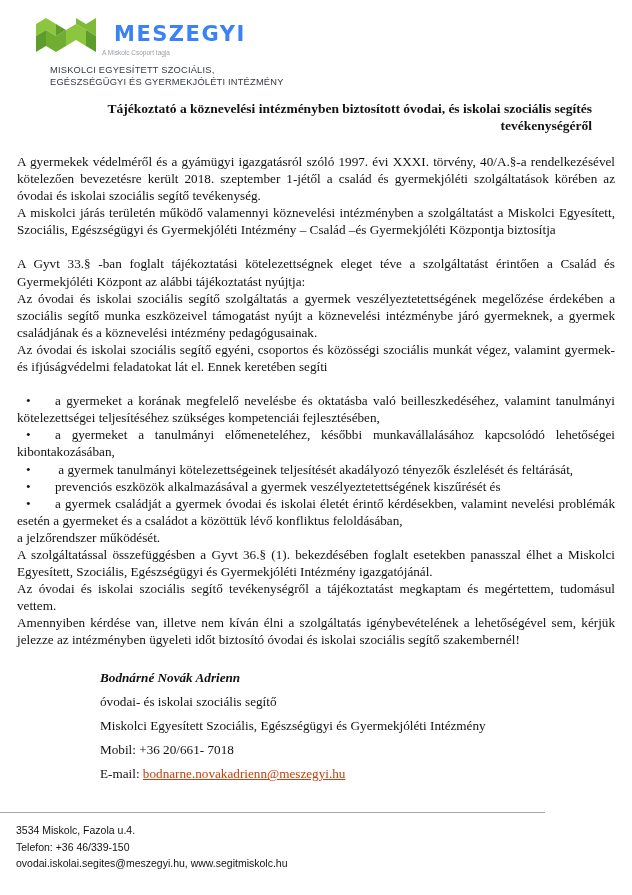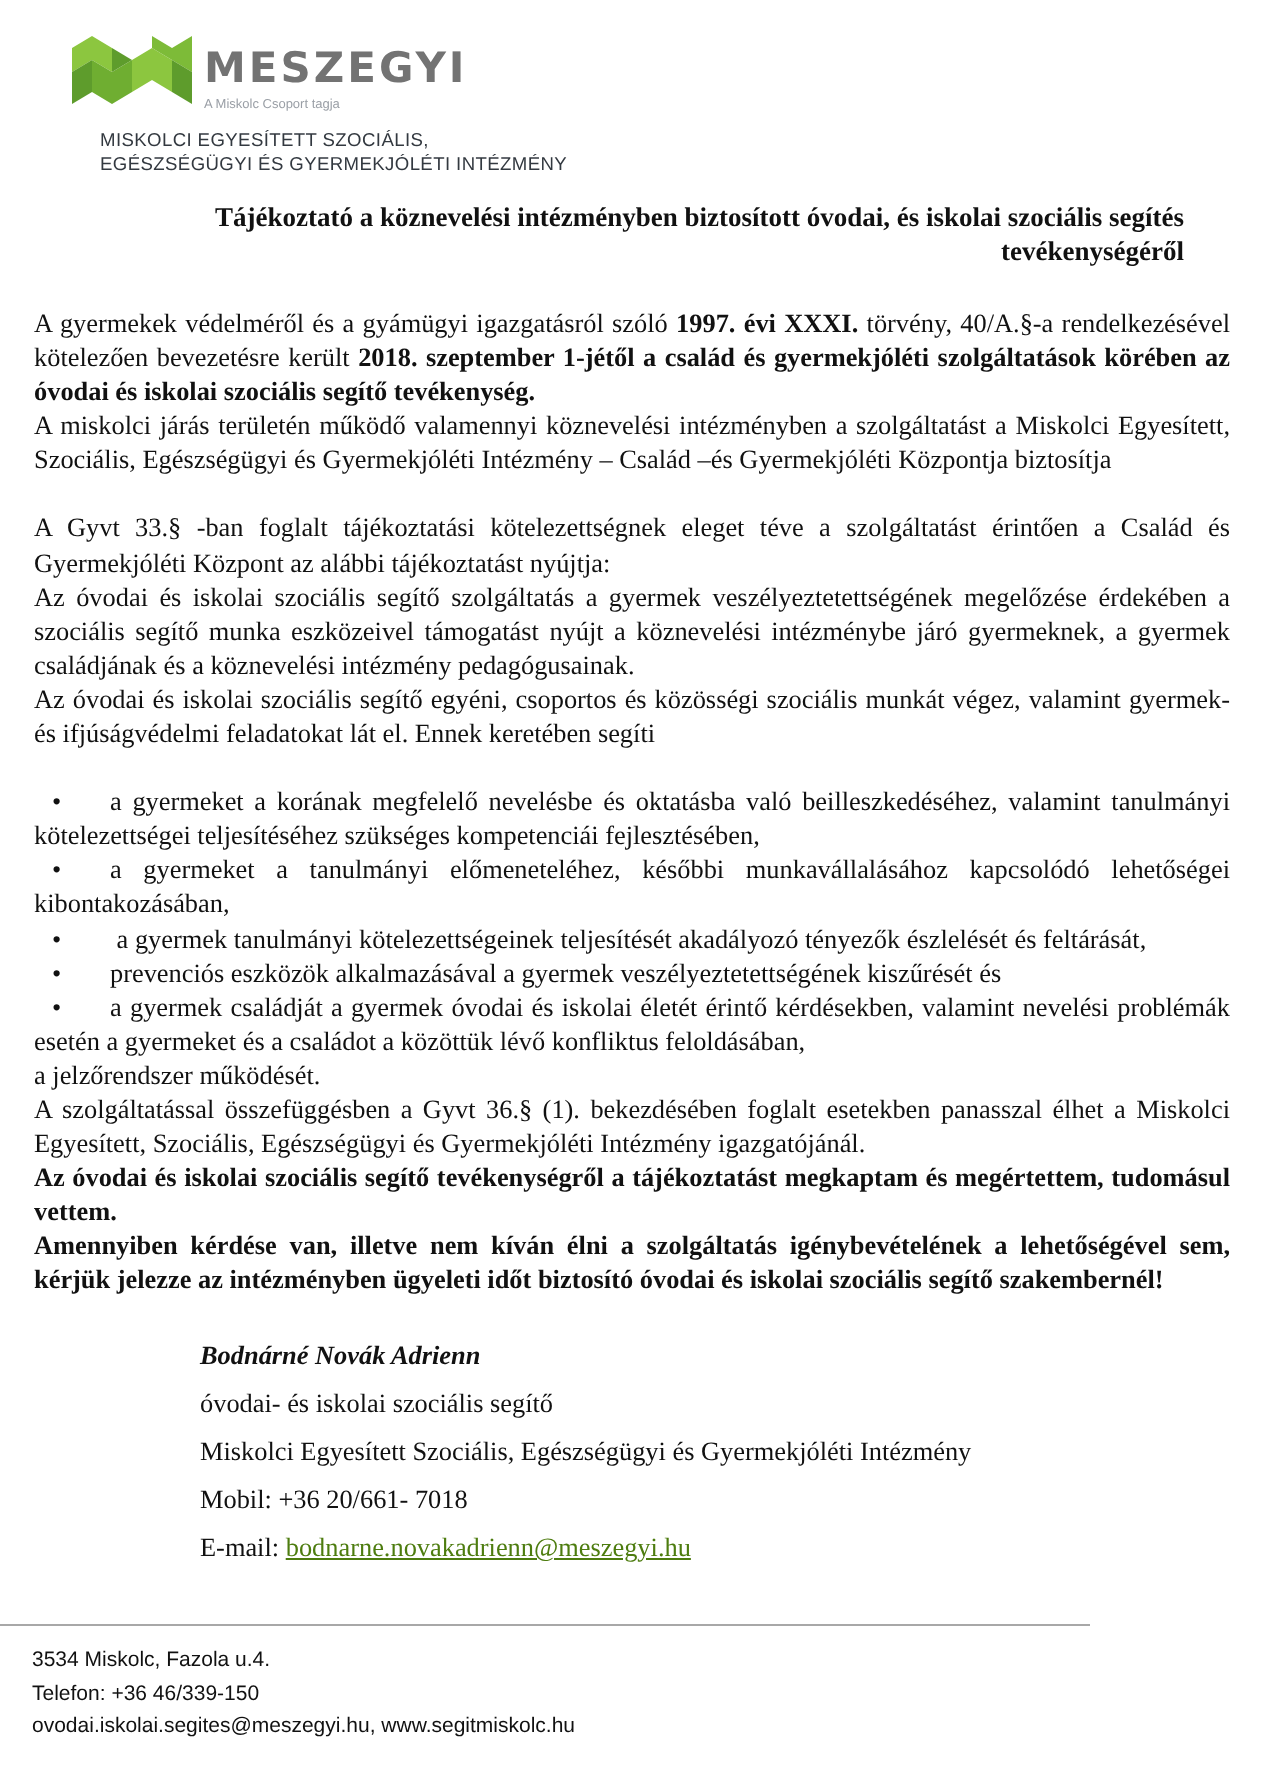--- a/index.html
+++ b/index.html
@@ -1,31 +1,31 @@
 <!DOCTYPE html>
 <html><head>
   <meta charset="utf-8">
   <style>
     html, body { margin: 0; padding: 0; background: #ffffff; }
     body { width: 632px; height: 895px; position: relative; overflow: hidden; font-family: "Liberation Serif", serif; color: #111111; }
     .logo { position: absolute; left: 36px; top: 16px; width: 260px; height: 70px; }
     .logo-mark { position: absolute; left: 0; top: 0; width: 60px; height: 38px; }
-    .brand-name { position: absolute; left: 66px; top: 6px; font-family: "DejaVu Sans", sans-serif; font-weight: bold; font-size: 21px; letter-spacing: 1.5px; color: #737373; }
+    .brand-name { position: absolute; left: 78px; top: 6px; font-family: "DejaVu Sans", sans-serif; font-weight: bold; font-size: 21px; letter-spacing: 1.5px; color: #3b82f6; }
     .brand-tagline { position: absolute; left: 66px; top: 33px; font-family: "Liberation Sans", sans-serif; font-size: 6.5px; color: #9a9fa6; }
     .org-name { position: absolute; left: 14px; top: 48px; font-family: "Liberation Sans", sans-serif; font-size: 9.3px; line-height: 12px; color: #333940; letter-spacing: 0.2px; }
     .doc-title { position: absolute; left: 40px; top: 100px; width: 552px; text-align: right; font-weight: bold; font-size: 13.5px; line-height: 17px; }
     .body-text { position: absolute; left: 17px; top: 153px; width: 598px; font-size: 13.2px; line-height: 17.1px; }
     .p { margin: 0; text-align: justify; text-align-last: left; }
     .gap { height: 17px; }
-    b { font-weight: bold; }
+    b { font-weight: normal; }
     .bullet { margin: 0; text-align: justify; text-align-last: left; }
     .bullet-dot { display: inline-block; width: 29px; padding-left: 9px; }
     .sig { position: absolute; left: 100px; top: 666px; width: 430px; font-size: 13.2px; line-height: 24.1px; }
     .sig .name { font-weight: bold; font-style: italic; }
-    .sig a { color: #4d7c0f; text-decoration: underline; }
+    .sig a { color: #c2410c; text-decoration: underline; }
     .footer-rule { position: absolute; left: 0; top: 812px; width: 545px; height: 1px; background: #a8a8a8; }
     .footer { position: absolute; left: 16px; top: 822px; font-family: "Liberation Sans", sans-serif; font-size: 10.5px; line-height: 16.5px; color: #111111; }
   </style>
 </head>
 <body>
 
 <div class="logo">
   <svg class="logo-mark" viewBox="0 0 60 38">
     <polygon points="0,8 10,2 20,8 20,20 10,14 0,20" fill="#8cc63f"></polygon>
     <polygon points="0,20 10,14 10,30 0,36" fill="#5e9c2c"></polygon>

